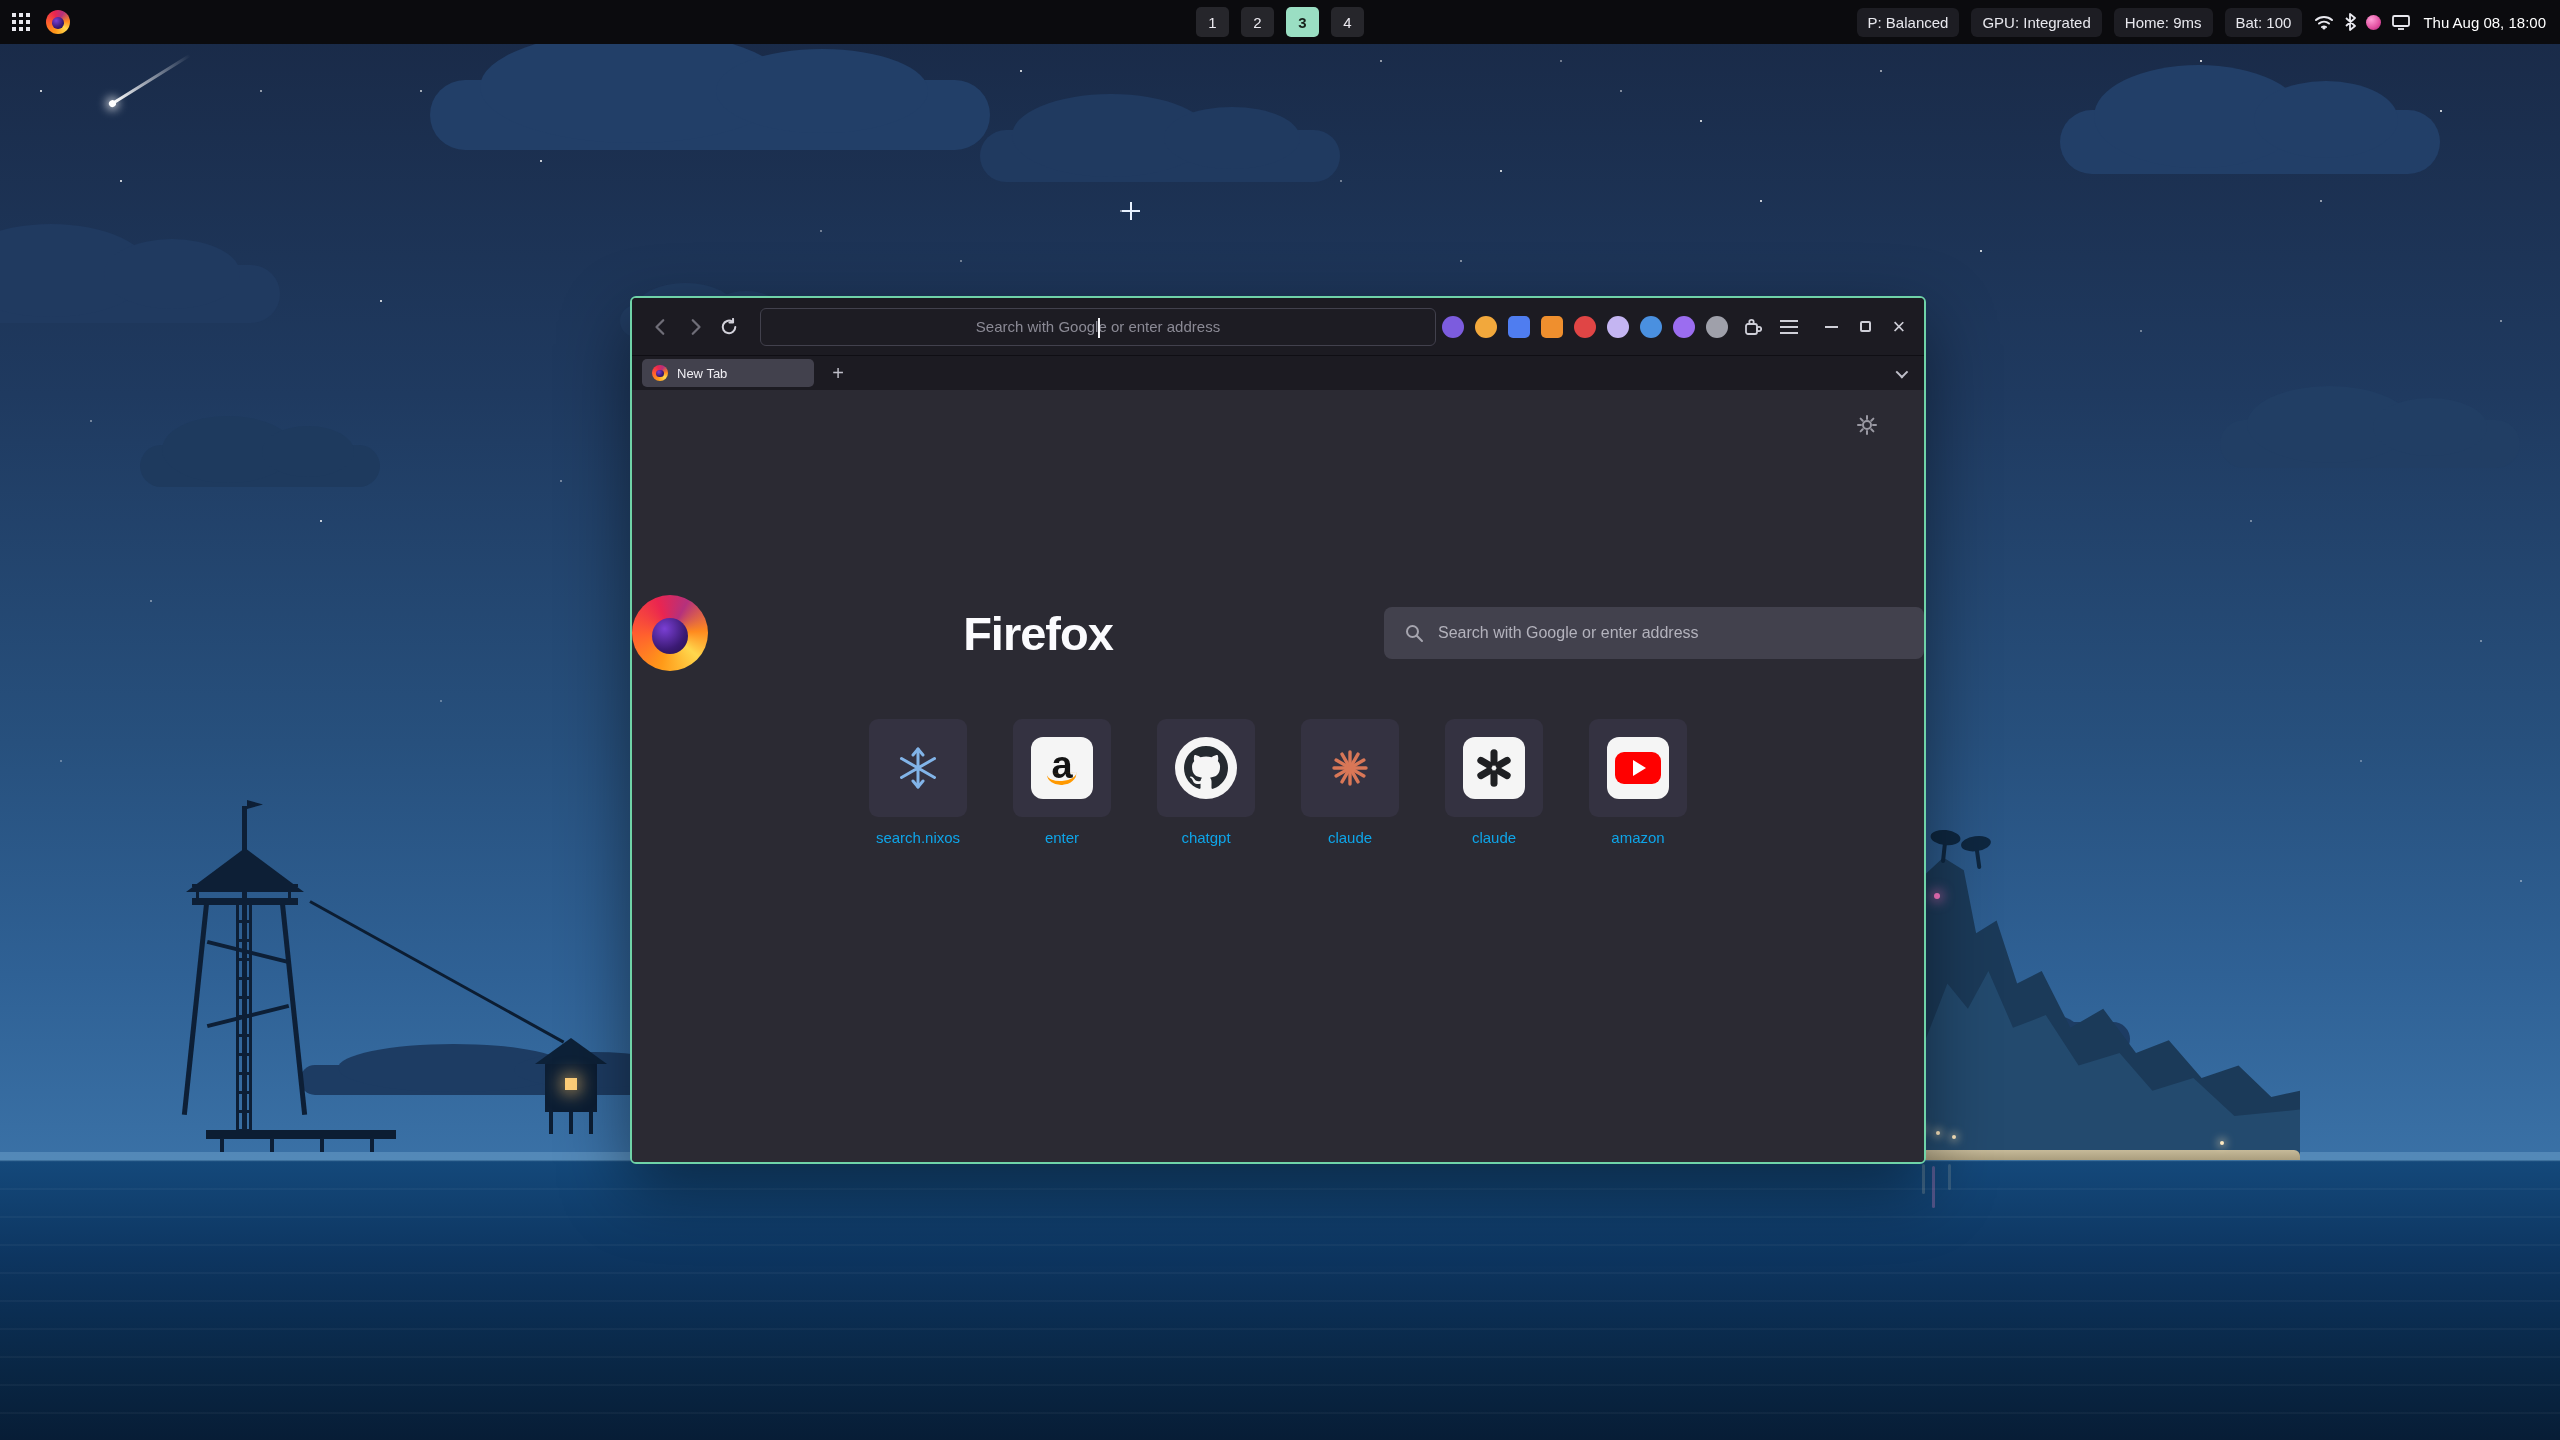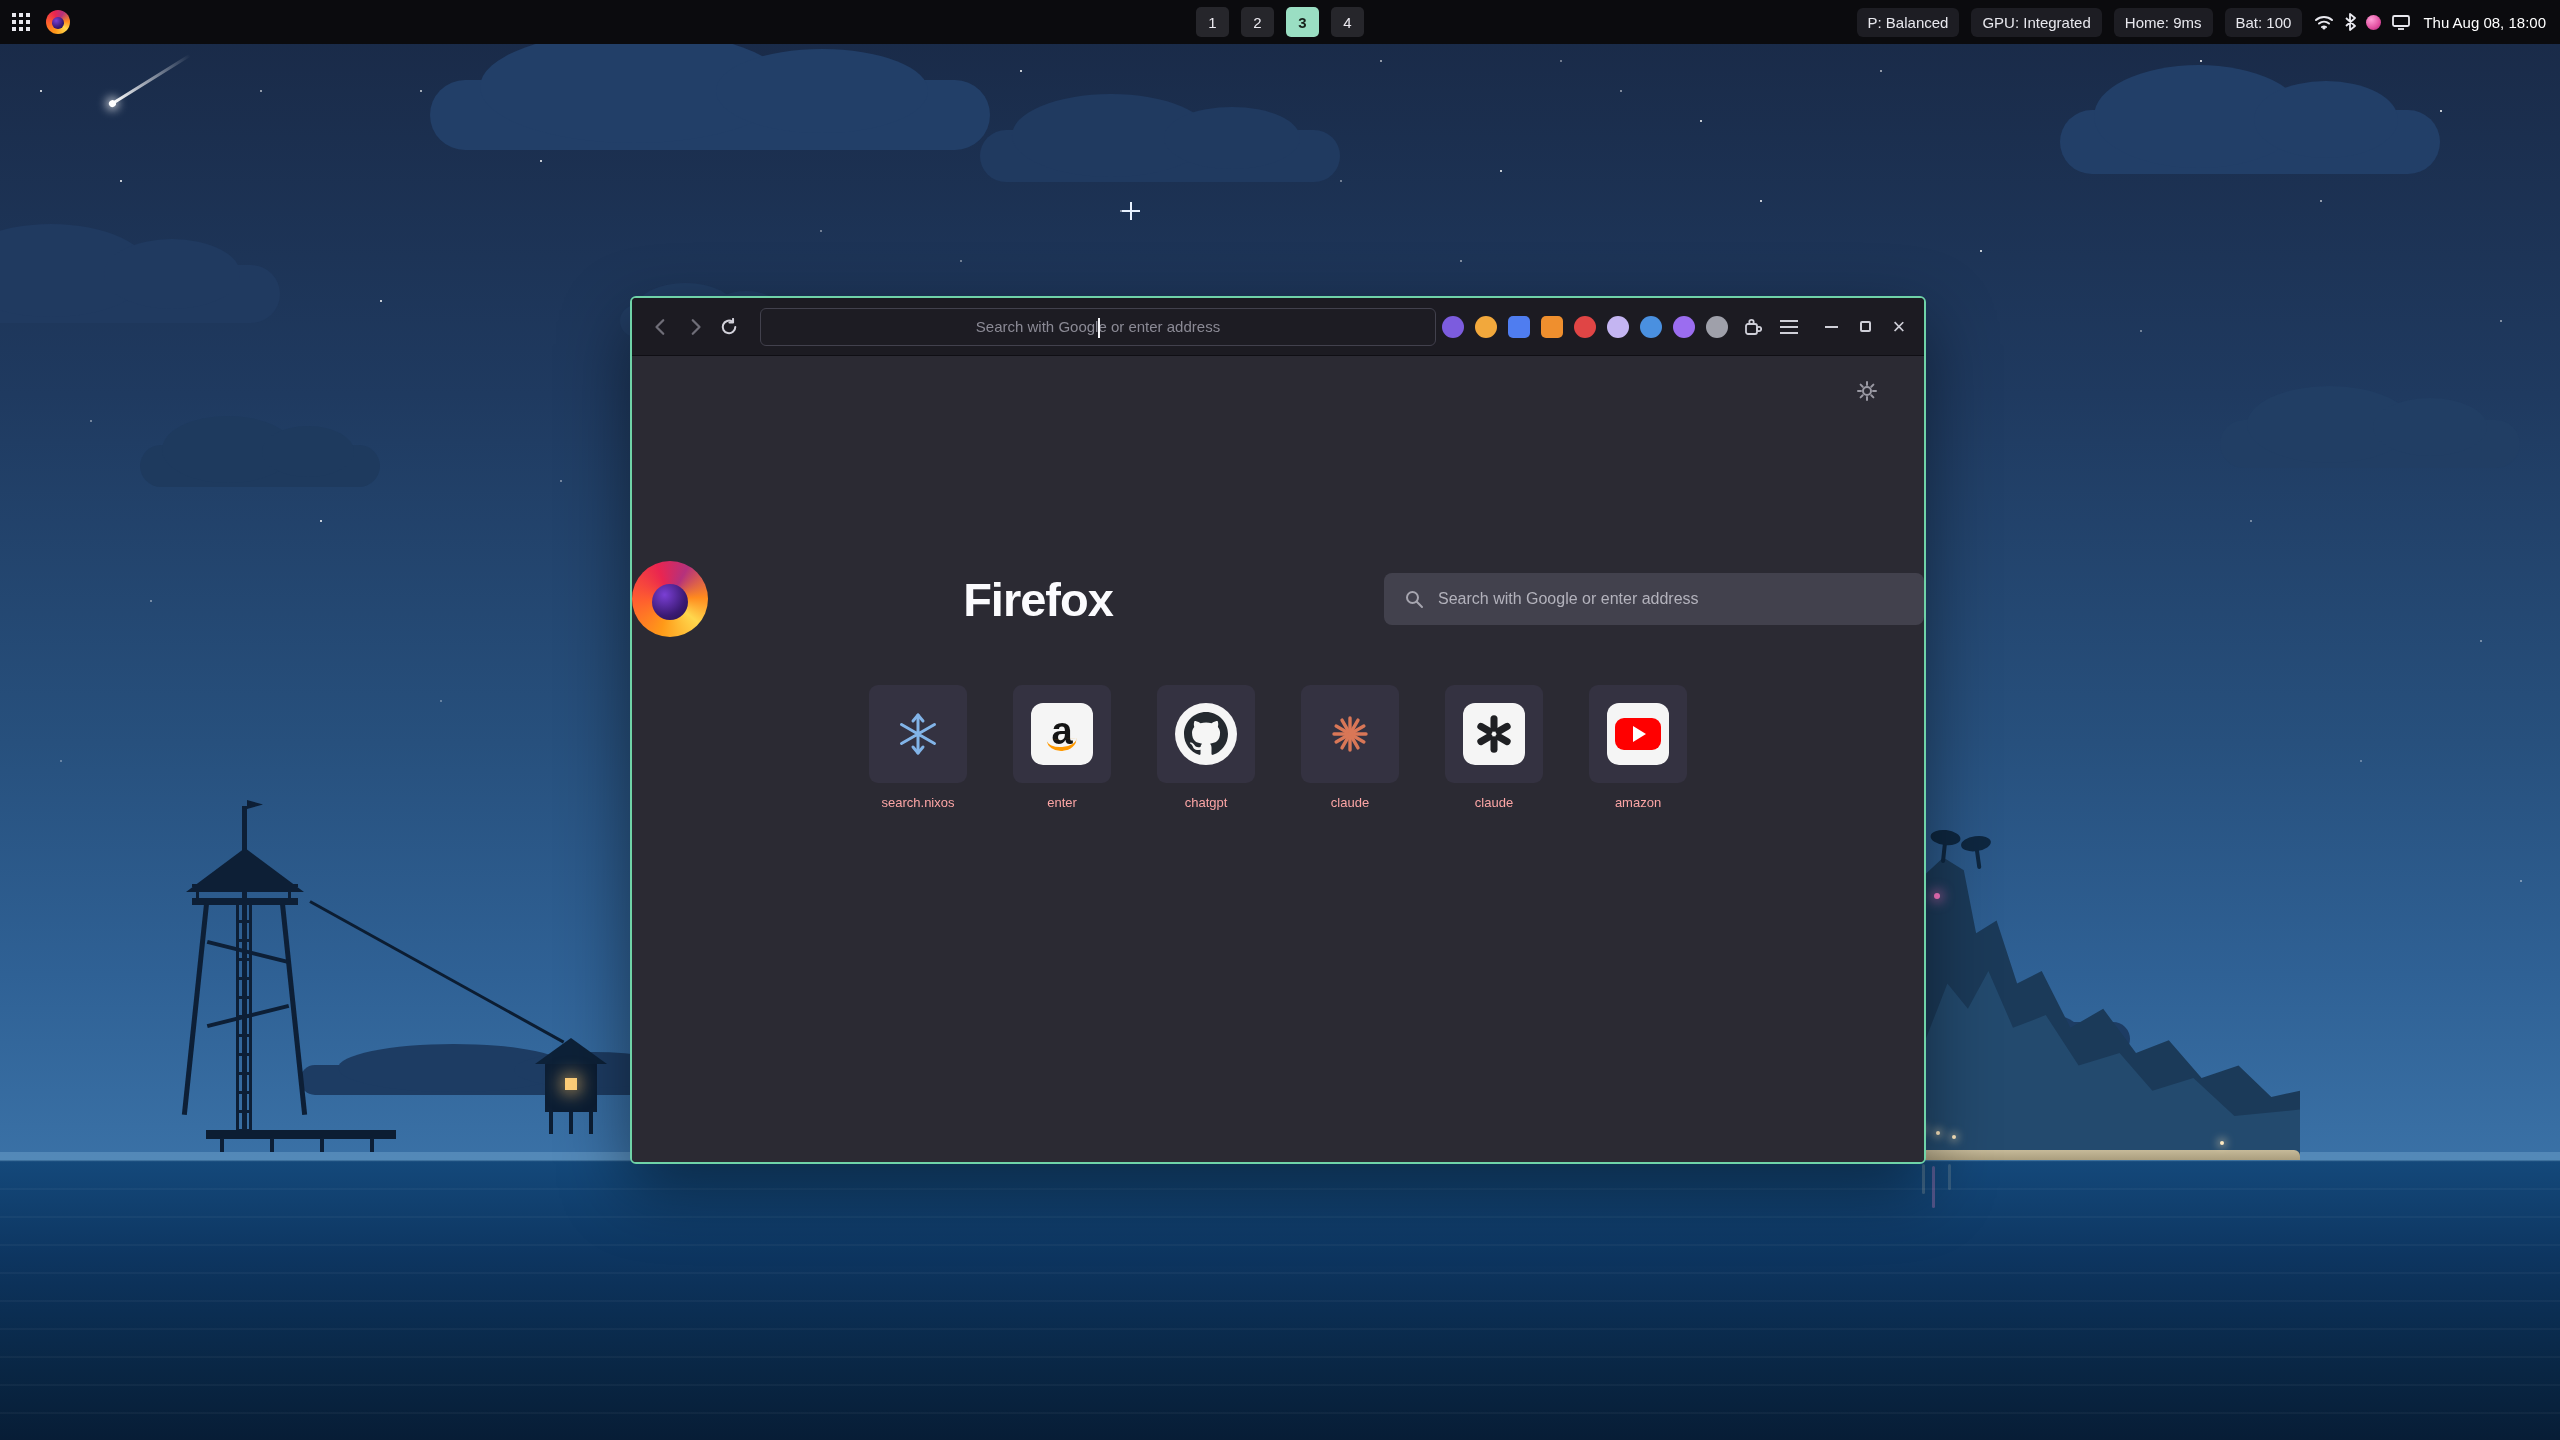--- a/index.html
+++ b/index.html
@@ -191,21 +191,21 @@
       align-items:center; gap:14px; padding:0 20px; }
   .search-text { color:#b3b2bc; font-size:16px; }
 
   .tiles { display:flex; justify-content:center; gap:46px; margin-top:48px; }
   .tile { width:98px; display:flex; flex-direction:column; align-items:center; }
   .card { width:98px; height:98px; background:#343241; border-radius:9px; display:flex;
       align-items:center; justify-content:center; }
   .chip { width:62px; height:62px; background:#f5f5f5; border-radius:12px; display:flex;
       align-items:center; justify-content:center; position:relative; }
   .chip.round { border-radius:50%; }
-  .tile-label { margin-top:12px; font-size:13px; color:#fca5a5; white-space:nowrap; }
+  .tile-label { margin-top:12px; font-size:15px; color:#0ea5e9; white-space:nowrap; }
   .amazon-a { position:relative; width:40px; height:46px; text-align:center; }
   .amazon-a::before { content:"a"; font-size:38px; font-weight:bold; color:#141414; line-height:40px; }
   .amazon-smile { position:absolute; left:5px; bottom:6px; width:30px; height:12px;
       border-bottom:4px solid #ff9900; border-radius:0 0 50% 50% / 0 0 100% 100%; transform:rotate(-4deg); }
   .yt-badge { width:46px; height:32px; background:#ff0000; border-radius:9px; display:flex;
       align-items:center; justify-content:center; }
   .yt-tri { width:0; height:0; border-left:13px solid #ffffff; border-top:8px solid transparent;
       border-bottom:8px solid transparent; margin-left:3px; }
 </style>
 </head>
@@ -370,20 +370,30 @@
           </button>
         <button class="tool-btn">
             <span class="maximize-box"></span>
           </button>
         <button class="tool-btn">
             <span class="close-x">×</span>
           </button>
       </div>
     </div>
 
+    <div class="tabbar">
+      <div class="tab">
+        <span class="fx-logo fx-16"></span>
+        <span class="tab-title">New Tab</span>
+      </div>
+      <button class="newtab-btn">+</button>
+      <button class="tab-chevron">
+          <span class="chev"></span>
+        </button>
+    </div>
 
     <div class="content">
       <button class="gear-btn">
         <svg width="22" height="22" viewBox="0 0 22 22">
             <g stroke="#9a99a3" stroke-width="2" stroke-linecap="round" fill="none">
           <circle cx="11" cy="11" r="4"></circle>
           <path d="M11 2v3M11 17v3M2 11h3M17 11h3M4.6 4.6l2.1 2.1M15.3 15.3l2.1 2.1M17.4 4.6l-2.1 2.1M6.7 15.3l-2.1 2.1"></path>
         </g>
           </svg>
       </button>

